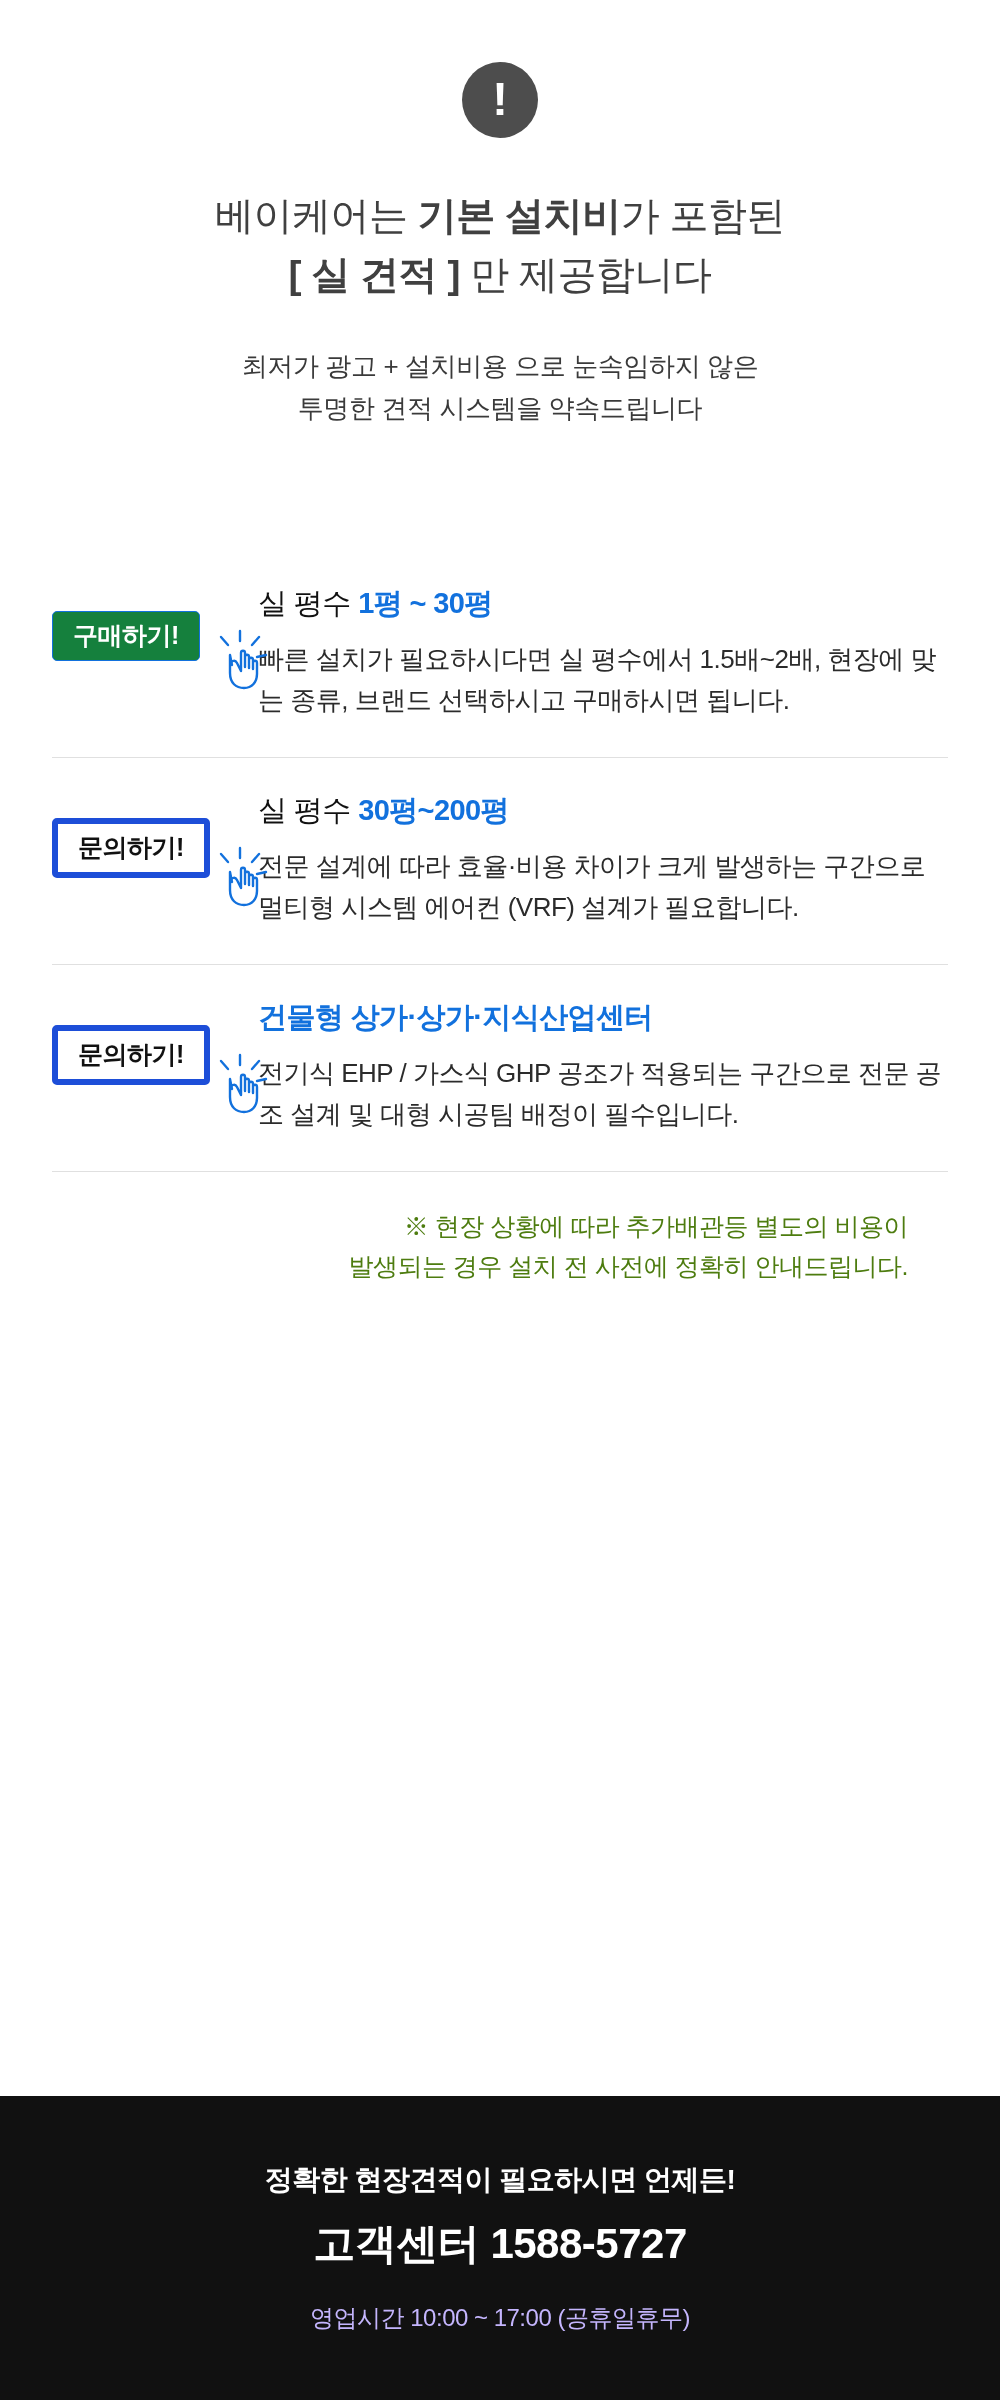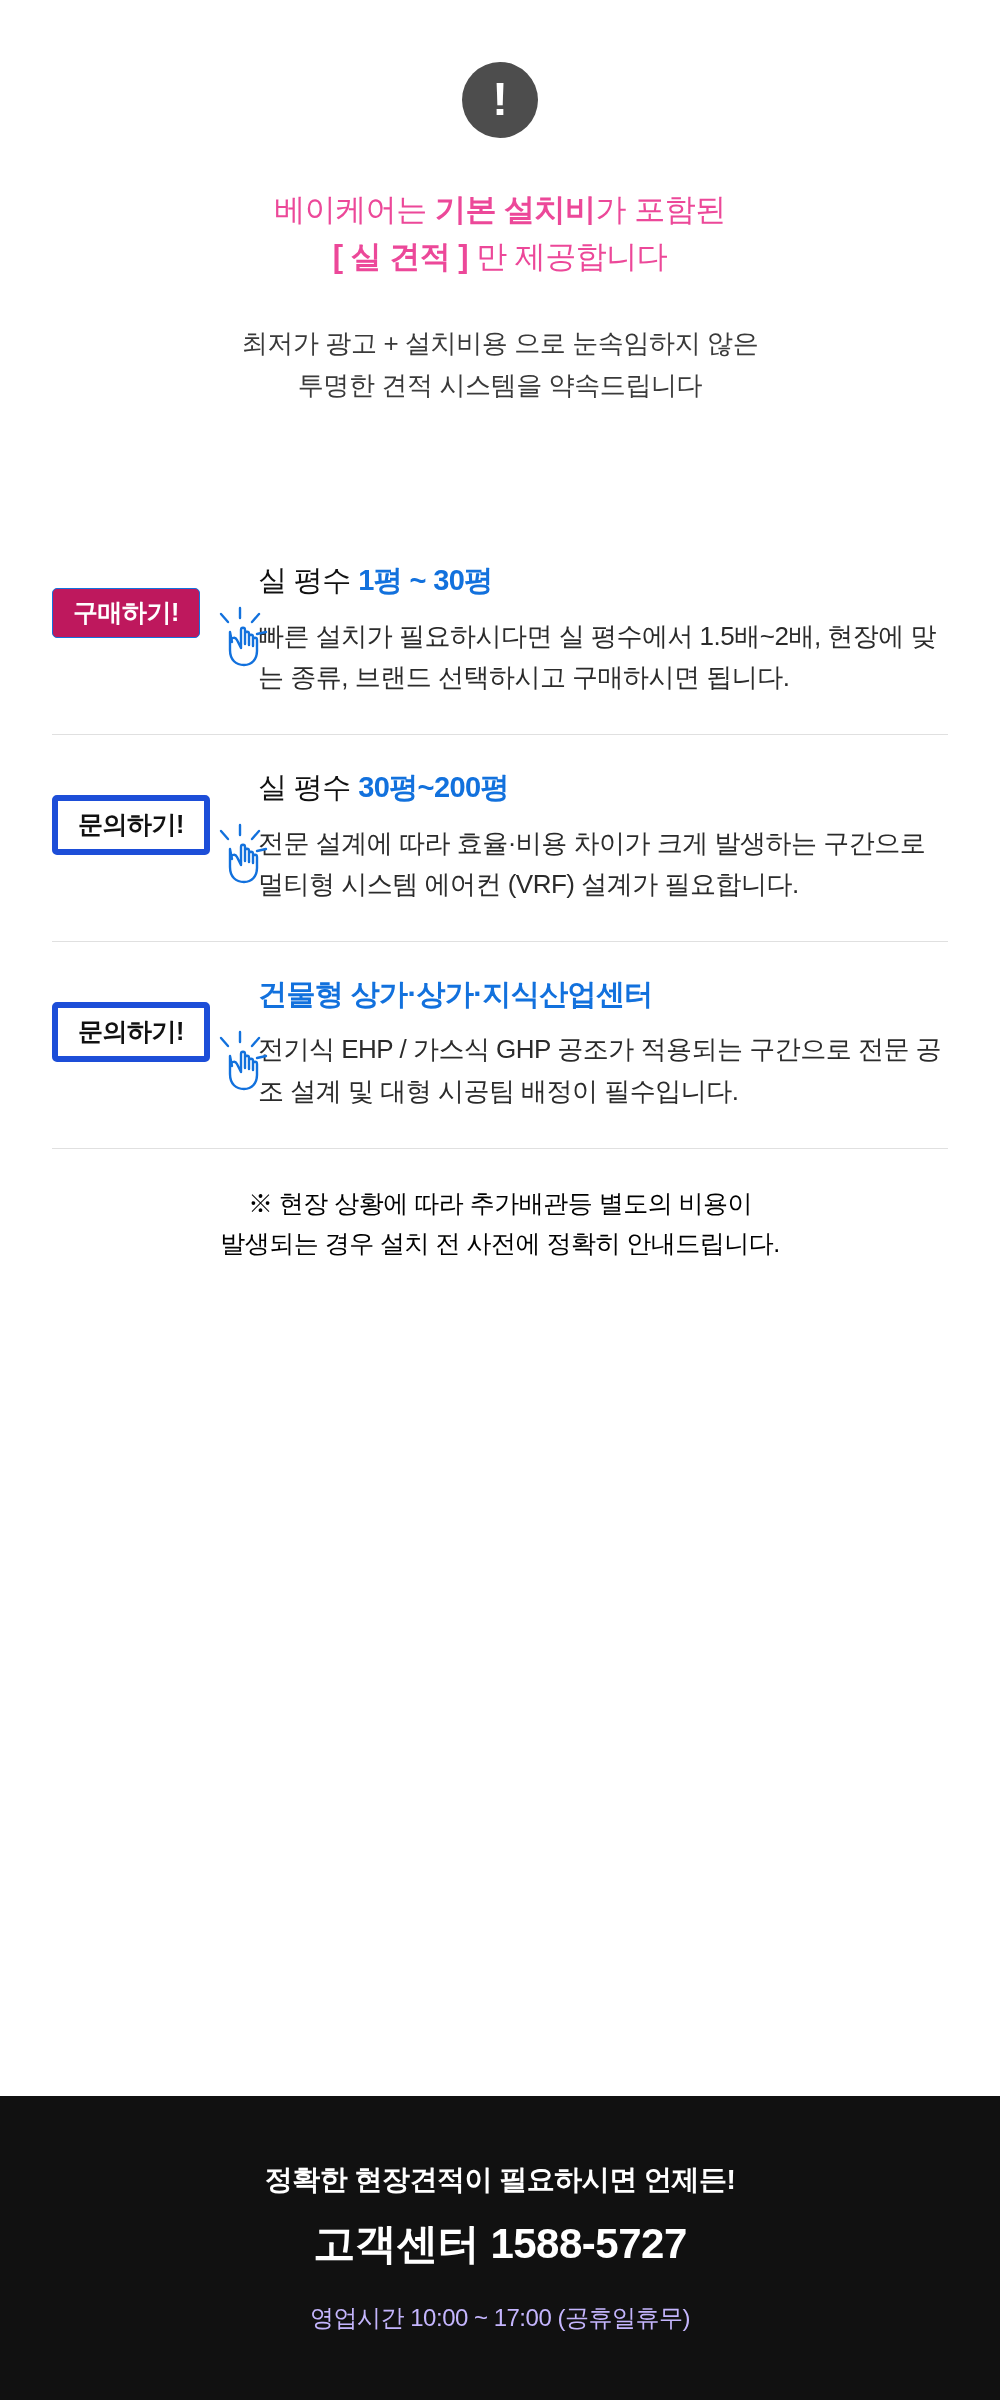--- a/index.html
+++ b/index.html
@@ -42,23 +42,23 @@
     color: #ffffff;
     font-size: 47px;
     font-weight: bold;
     line-height: 1;
     margin-top: -3px;
     letter-spacing: 0;
   }
 
   .headline {
     margin-top: 50px;
-    font-size: 31px;
+    font-size: 39px;
     line-height: 1.45;
-    color: #ec4899;
+    color: #404040;
     font-weight: 400;
     letter-spacing: -0.5px;
   }
   .headline .strong {
     font-weight: 700;
   }
   .headline .line2 {
     display: block;
     margin-top: 2px;
   }
@@ -100,21 +100,21 @@
     display: inline-block;
     font-size: 25px;
     font-weight: 700;
     letter-spacing: -0.5px;
     padding: 11px 20px 12px 20px;
     border-radius: 5px;
     line-height: 1;
     white-space: nowrap;
   }
   .cta.filled {
-    background: #be185d;
+    background: #15803d;
     color: #ffffff;
     border: 1px solid #1271dd;
   }
   .cta.outline {
     background: #ffffff;
     color: #111111;
     border: 6px solid #1d4ed8;
   }
 
   
@@ -152,24 +152,24 @@
     font-size: 26px;
     line-height: 1.58;
     color: #2b2b2b;
     font-weight: 400;
     letter-spacing: -0.5px;
   }
 
   
   .note {
     margin-top: 34px;
-    text-align: center;
+    text-align: right;
     font-size: 25px;
     line-height: 1.62;
-    color: #000000;
+    color: #4d7c0f;
     letter-spacing: -0.5px;
     padding: 0 40px 0 40px;
   }
 
   
   .footer {
     margin-top: auto;
     background: #111111;
     color: #ffffff;
     text-align: center;

